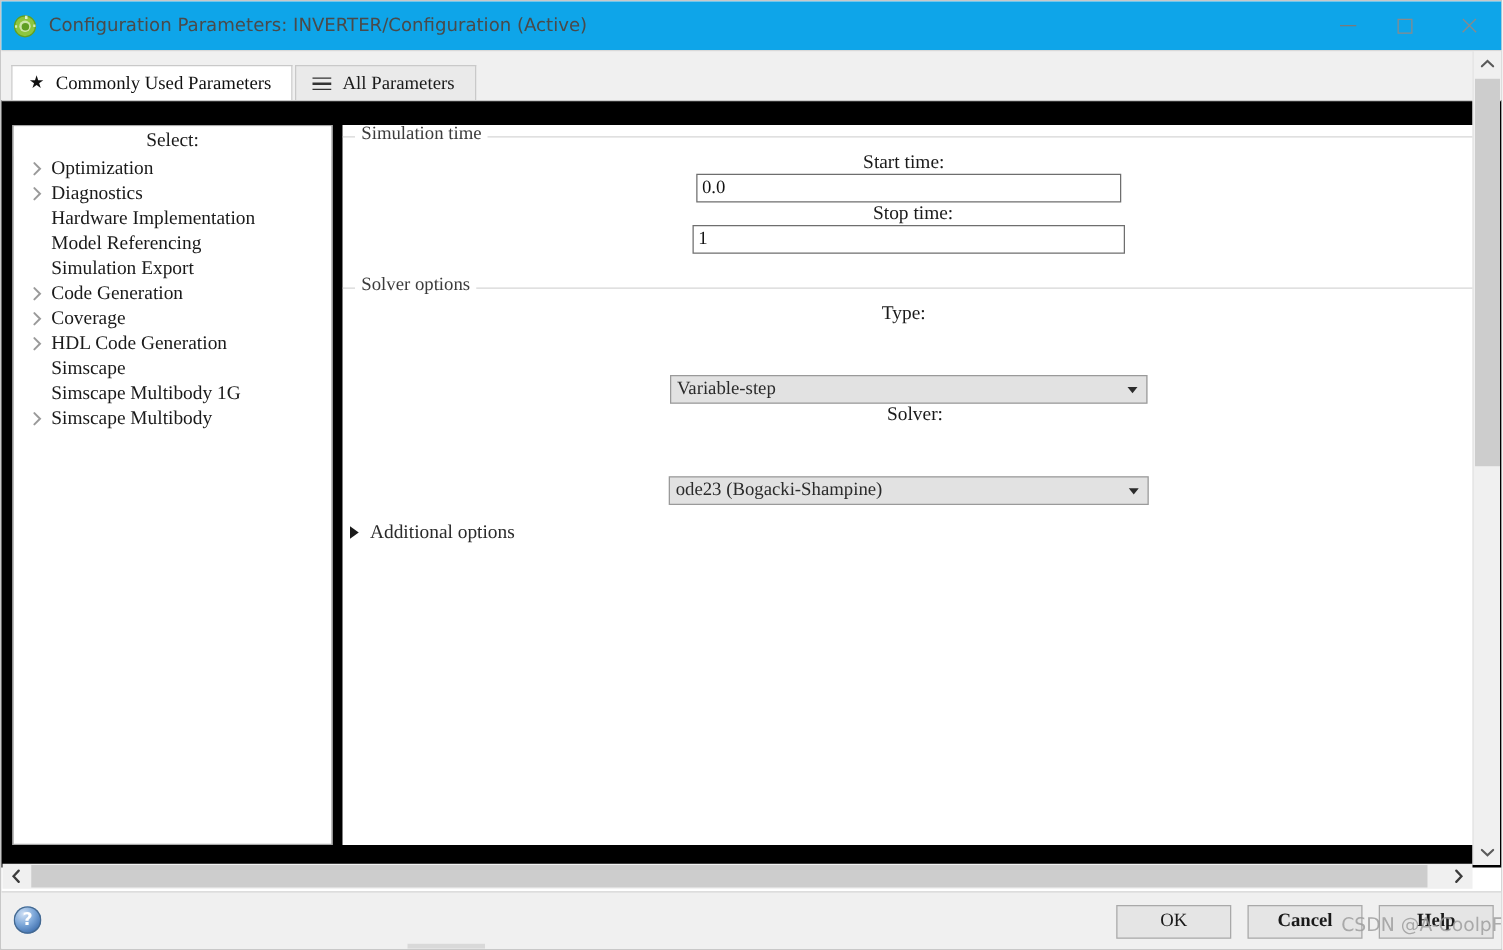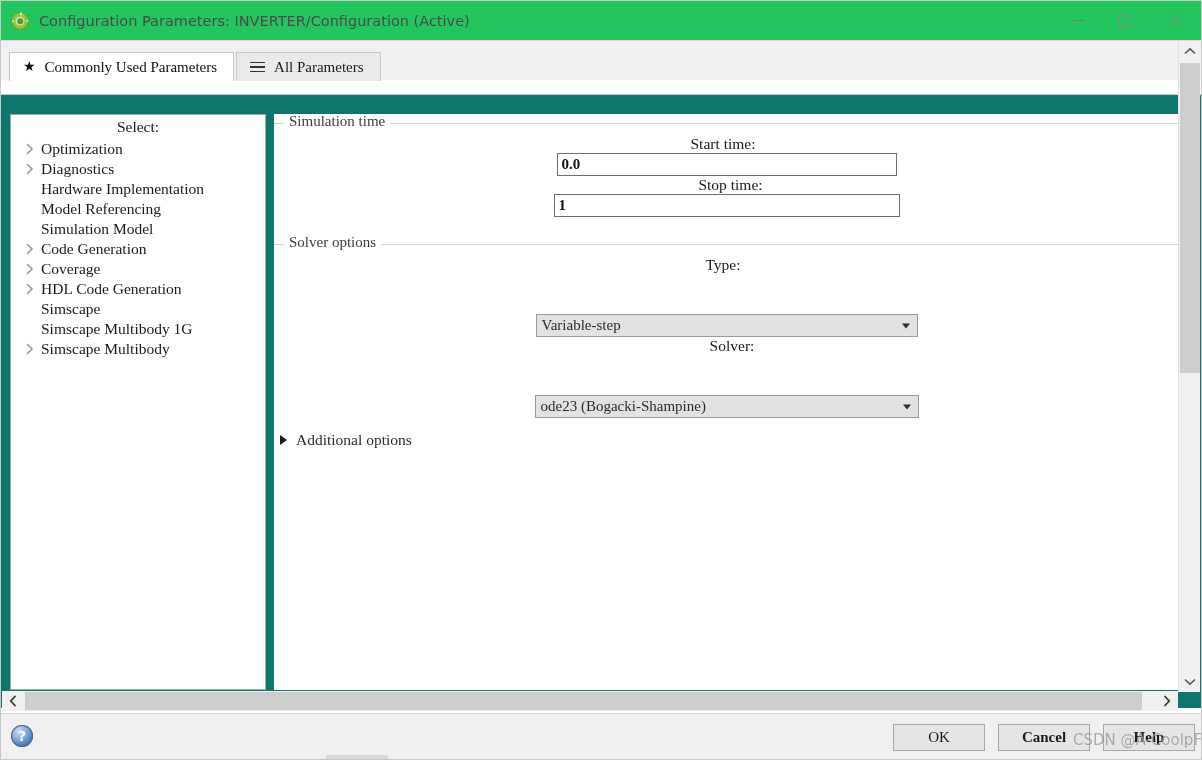--- a/index.html
+++ b/index.html
@@ -15,21 +15,21 @@
     width: 1202px; height: 760px;
     background: #ffffff;
     border: 1px solid #c8c8c8;
     overflow: hidden;
   }
 
   
   .titlebar {
     position: absolute; left: 0; top: 0;
     width: 1202px; height: 39px;
-    background: #22c55e;
+    background: #0ea5e9;
     display: flex; align-items: center;
   }
   .title-icon {
     width: 20px; height: 20px;
     margin-left: 9px; margin-right: 9px;
     position: relative; flex: 0 0 auto;
   }
   .title-text {
     font-family: "DejaVu Sans", "Liberation Sans", sans-serif;
     font-size: 14.5px;
@@ -97,23 +97,23 @@
   }
   .tab-ico.hamburger i {
     position: absolute; left: 0; width: 15px; height: 1.6px; background: #333;
   }
   .tab-ico.hamburger i:nth-child(1){ top: 0; }
   .tab-ico.hamburger i:nth-child(2){ top: 4.6px; }
   .tab-ico.hamburger i:nth-child(3){ top: 9.2px; }
 
   
   .body-area {
-    position: absolute; left: 0; top: 93px;
+    position: absolute; left: 0; top: 79px;
     width: 1202px; height: 614px;
-    background: #0f766e;
+    background: #000000;
     border-top: 1px solid #c9c9c9;
   }
 
   
   .tree-panel {
     position: absolute; left: 9px; top: 19px;
     width: 256px; height: 576px;
     background: #ffffff;
     border: 1px solid #a8a8a8;
     overflow: hidden;
@@ -174,21 +174,20 @@
   .text-input {
     height: 23px;
     border: 1px solid #6e6e6e;
     background: #ffffff;
     font-family: "Liberation Serif", "DejaVu Serif", serif;
     font-size: 15px;
     color: #111;
     padding: 0 4px;
     outline: none;
     border-radius: 0;
-    font-weight: bold;
   }
   .combo {
     position: relative;
     height: 23px;
     border: 1px solid #9a9a9a;
     background: #e2e2e2;
     display: flex; align-items: center;
     padding: 0 22px 0 5px;
     font-size: 15px; color: #2b2b2b;
     white-space: nowrap; overflow: hidden; margin-top: 40px;
@@ -370,21 +369,21 @@
         </span>
         <span>Diagnostics</span>
       </div>
       <div class="tree-item">
         <span>Hardware Implementation</span>
       </div>
       <div class="tree-item">
         <span>Model Referencing</span>
       </div>
       <div class="tree-item">
-        <span>Simulation Model</span>
+        <span>Simulation Export</span>
       </div>
       <div class="tree-item">
         <span class="tree-arrow">
           <svg width="8" height="12" viewBox="0 0 8 12">
               <path d="M1.5 1.5 L6 6 L1.5 10.5" fill="none" stroke="#9a9a9a" stroke-width="1.6" stroke-linecap="round"></path>
             </svg>
         </span>
         <span>Code Generation</span>
       </div>
       <div class="tree-item">

